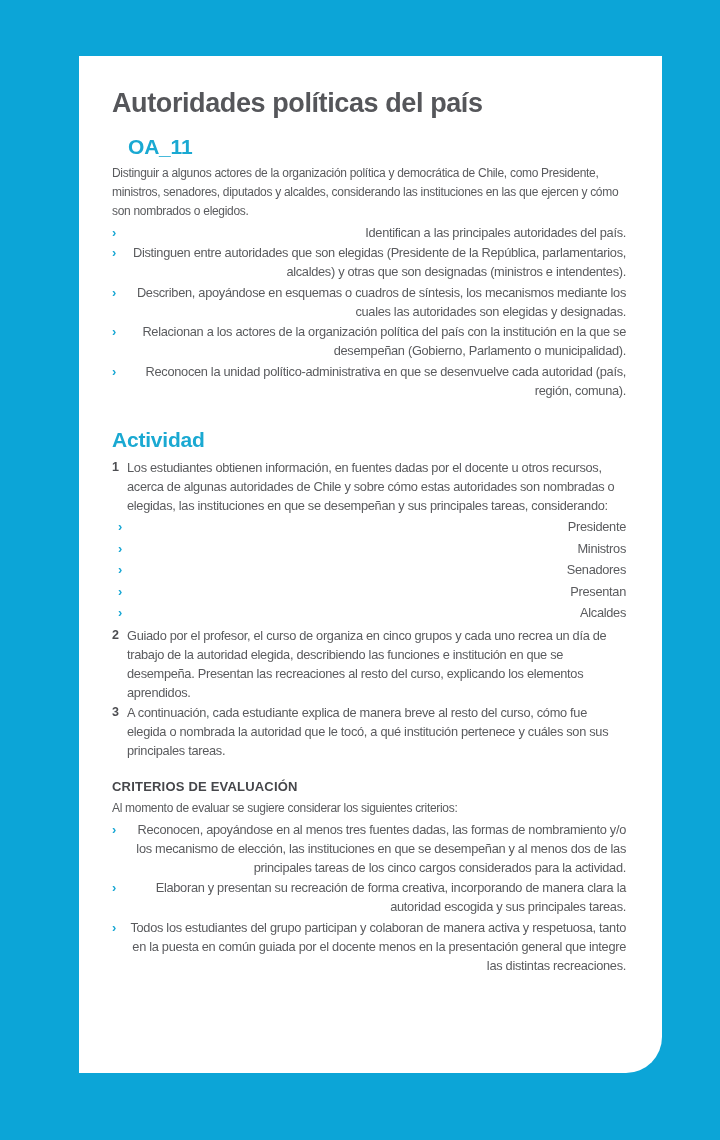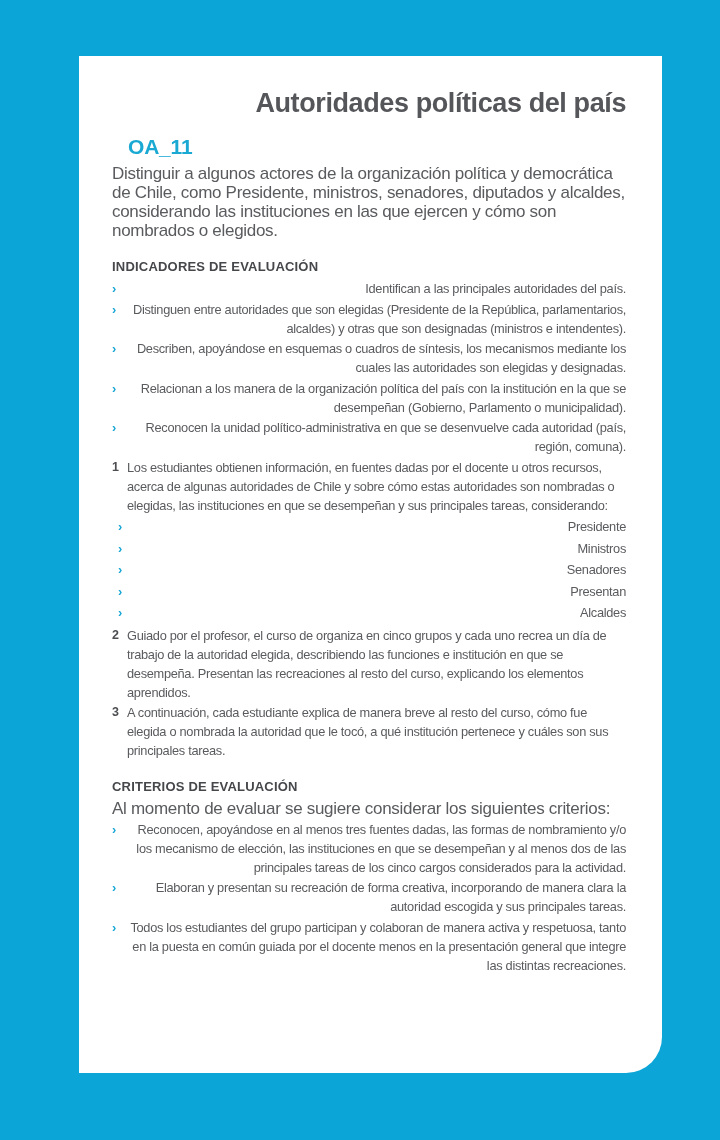--- a/index.html
+++ b/index.html
@@ -18,32 +18,31 @@
     border-radius:0 0 36px 0;
     padding:30px 36px 0 33px;
     overflow:hidden;
   }
   .title {
     font-size:27px;
     font-weight:bold;
     color:#55565A;
     letter-spacing:-0.4px;
     margin:2px 0 16px 0;
-    text-align:right;
   }
   .h-cyan {
     font-size:21px;
     font-weight:bold;
     color:#1AA9D2;
     letter-spacing:-0.2px;
   }
   .h-oa { margin:0 0 5px 16px; }
   .h-activity { margin:28px 0 6px 0; }
   .body-text {
-    font-size:17px;
+    font-size:12px;
     line-height:19px;
     color:#5A5B5E;
     letter-spacing:-0.3px;
   }
   .subhead {
     font-size:13px;
     font-weight:bold;
     color:#46474B;
     letter-spacing:0.2px;
     margin:19px 0 5px 0;
@@ -94,44 +93,44 @@
 </head>
 <body>
 
 <div class="card">
 
   <h1 class="title">Autoridades políticas del país</h1>
 
   <h2 class="h-cyan h-oa">OA_11</h2>
   <p class="body-text">Distinguir a algunos actores de la organización política y democrática de Chile, como Presidente, ministros, senadores, diputados y alcaldes, considerando las instituciones en las que ejercen y cómo son nombrados o elegidos.</p>
 
-  <h3 class="subhead">INDICADORES DE EVALUACIÓN</h3>
   <ul class="chev-list">
     <li>
       <span class="chev">›</span>
       <span class="txt">Identifican a las principales autoridades del país.</span>
     </li>
     <li>
       <span class="chev">›</span>
       <span class="txt">Distinguen entre autoridades que son elegidas (Presidente de la República, parlamentarios, alcaldes) y otras que son designadas (ministros e intendentes).</span>
     </li>
     <li>
       <span class="chev">›</span>
       <span class="txt">Describen, apoyándose en esquemas o cuadros de síntesis, los mecanismos mediante los cuales las autoridades son elegidas y designadas.</span>
     </li>
     <li>
       <span class="chev">›</span>
-      <span class="txt">Relacionan a los manera de la organización política del país con la institución en la que se desempeñan (Gobierno, Parlamento o municipalidad).</span>
+      <span class="txt">Relacionan a los actores de la organización política del país con la institución en la que se desempeñan (Gobierno, Parlamento o municipalidad).</span>
     </li>
     <li>
       <span class="chev">›</span>
       <span class="txt">Reconocen la unidad político-administrativa en que se desenvuelve cada autoridad (país, región, comuna).</span>
     </li>
   </ul>
 
+  <h2 class="h-cyan h-activity">Actividad</h2>
   <ol class="steps">
     <li>
       <span class="num">1</span>
       <div class="step-body">
         <span>Los estudiantes obtienen información, en fuentes dadas por el docente u otros recursos, acerca de algunas autoridades de Chile y sobre cómo estas autoridades son nombradas o elegidas, las instituciones en que se desempeñan y sus principales tareas, considerando:</span>
         <ul class="sub-list">
           <li>
             <span class="chev">›</span>
             <span class="txt">Presidente</span>
           </li>

